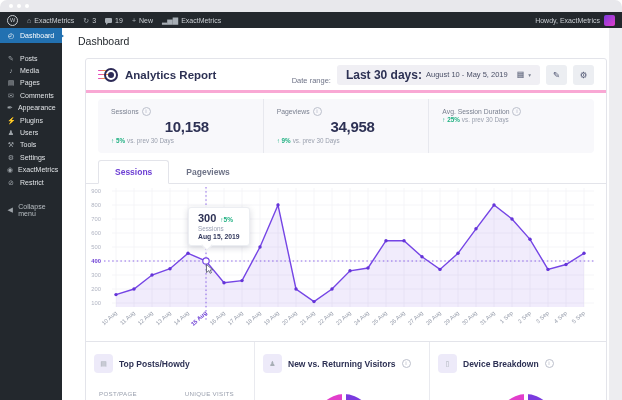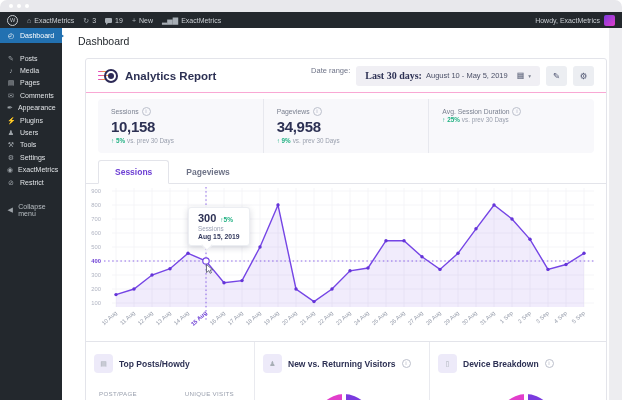--- a/index.html
+++ b/index.html
@@ -26,38 +26,38 @@
   .menu-item.active{background:#2271b1;color:#fff;height:15px;margin-bottom:9px;}
   .menu-item.active .ic{color:#fff;}
   .menu-item.active::after{content:"";position:absolute;right:-6px;top:50%;transform:translateY(-50%);border:4px solid transparent;border-left:6px solid #2271b1;}
   .menu-item.collapse{margin-top:15px;color:#b9bfc4;}
   
   .content{position:absolute;top:28px;left:62px;right:0;bottom:0;background:#fff;}
   .gutter{position:absolute;top:0;right:0;bottom:0;width:13px;background:#ededf0;z-index:4;}
   .page-title{position:absolute;top:7px;left:16px;font-size:10.5px;font-weight:normal;color:#23282d;margin:0;}
   .card{position:absolute;top:30px;left:23px;width:522px;height:358px;background:#fff;border:1px solid #e3e4ea;border-radius:3px;box-sizing:border-box;}
   
-  .card-header{position:absolute;top:0;left:0;right:0;height:34px;display:flex;align-items:center;padding:0 12px;border-bottom:1px solid #f9a8d4;box-sizing:border-box;}
+  .card-header{position:absolute;top:0;left:0;right:0;height:34px;display:flex;align-items:center;padding:0 12px;border-bottom:3px solid #f9a8d4;box-sizing:border-box;}
   .em-logo{position:relative;width:20px;height:16px;margin-right:7px;}
   .em-ring{position:absolute;right:0;top:1px;width:10px;height:10px;border:2px solid #2d2a56;border-radius:50%;}
   .em-core{position:absolute;right:4px;top:5px;width:6px;height:6px;background:#2d2a56;border-radius:50%;}
   .em-line{position:absolute;left:0;height:1.6px;border-radius:1px;background:linear-gradient(90deg,#e23ecb,#f5a623);}
   .em-l1{top:3px;width:8px;}.em-l2{top:7px;width:11px;}.em-l3{top:11px;width:7px;}
   .report-title{font-size:11.5px;font-weight:bold;color:#2d3154;}
-  .header-right{margin-left:auto;display:flex;align-items:flex-start;gap:6px;}
+  .header-right{margin-left:auto;display:flex;align-items:flex-end;gap:6px;}
   .dr-label{font-size:7.5px;color:#6e7387;}
   .dr-pill{display:flex;align-items:center;gap:4px;background:#f0eff4;border-radius:3px;height:20px;padding:0 9px;cursor:pointer;}
-  .dr-bold{font-size:10px;font-weight:bold;color:#2d3154;font-family:Liberation Serif, serif;}
+  .dr-bold{font-size:12px;font-weight:bold;color:#2d3154;}
   .dr-text{font-size:7.5px;color:#4a4f66;}
   .dr-cal{font-size:8px;color:#595f76;margin-left:5px;}
   .dr-caret{font-size:5.5px;color:#7a8090;}
   .hbtn{width:21px;height:20px;background:#eceef2;border:none;border-radius:3px;display:flex;align-items:center;justify-content:center;font-size:8.5px;color:#4d5370;cursor:pointer;padding:0;}
   
   .stats{position:absolute;top:40px;left:12px;right:12px;height:54px;background:#f8f8fb;border-radius:4px;display:flex;align-items:stretch;}
-  .stat{flex:1;padding:8px 0 0 13px;box-sizing:border-box;}
+  .stat{flex:1;padding:8px 0 0 13px;box-sizing:border-box;text-align:center;}
   .stat + .stat{border-left:1px solid #e7e8ee;}
   .stat-label{font-size:6.8px;color:#7a8090;display:flex;align-items:center;gap:3px;}
   .info{display:inline-flex;align-items:center;justify-content:center;width:7px;height:7px;border:1px solid #bcc0cc;border-radius:50%;font-size:4.5px;color:#9aa0ae;cursor:pointer;flex:none;}
   .stat-value{font-size:15px;font-weight:bold;color:#2d3154;letter-spacing:-0.3px;margin:2px 0 2px;}
   .stat-delta{font-size:6.3px;color:#9aa0ae;display:flex;align-items:center;gap:2px;}
   .delta-up,.delta-down{color:#1fb081;font-weight:bold;}
   
   .tabs{position:absolute;top:100px;left:0;right:0;height:25px;border-bottom:1px solid #e3e4ea;padding-left:12px;display:flex;align-items:flex-end;box-sizing:border-box;}
   .tab{font-size:8.5px;font-weight:bold;color:#6e7387;padding:6px 16px;cursor:pointer;border:1px solid transparent;margin-bottom:-1px;}
   .tab.active{color:#6d3fd4;background:#fff;border:1px solid #e3e4ea;border-bottom:1px solid #fff;border-radius:3px 3px 0 0;}

